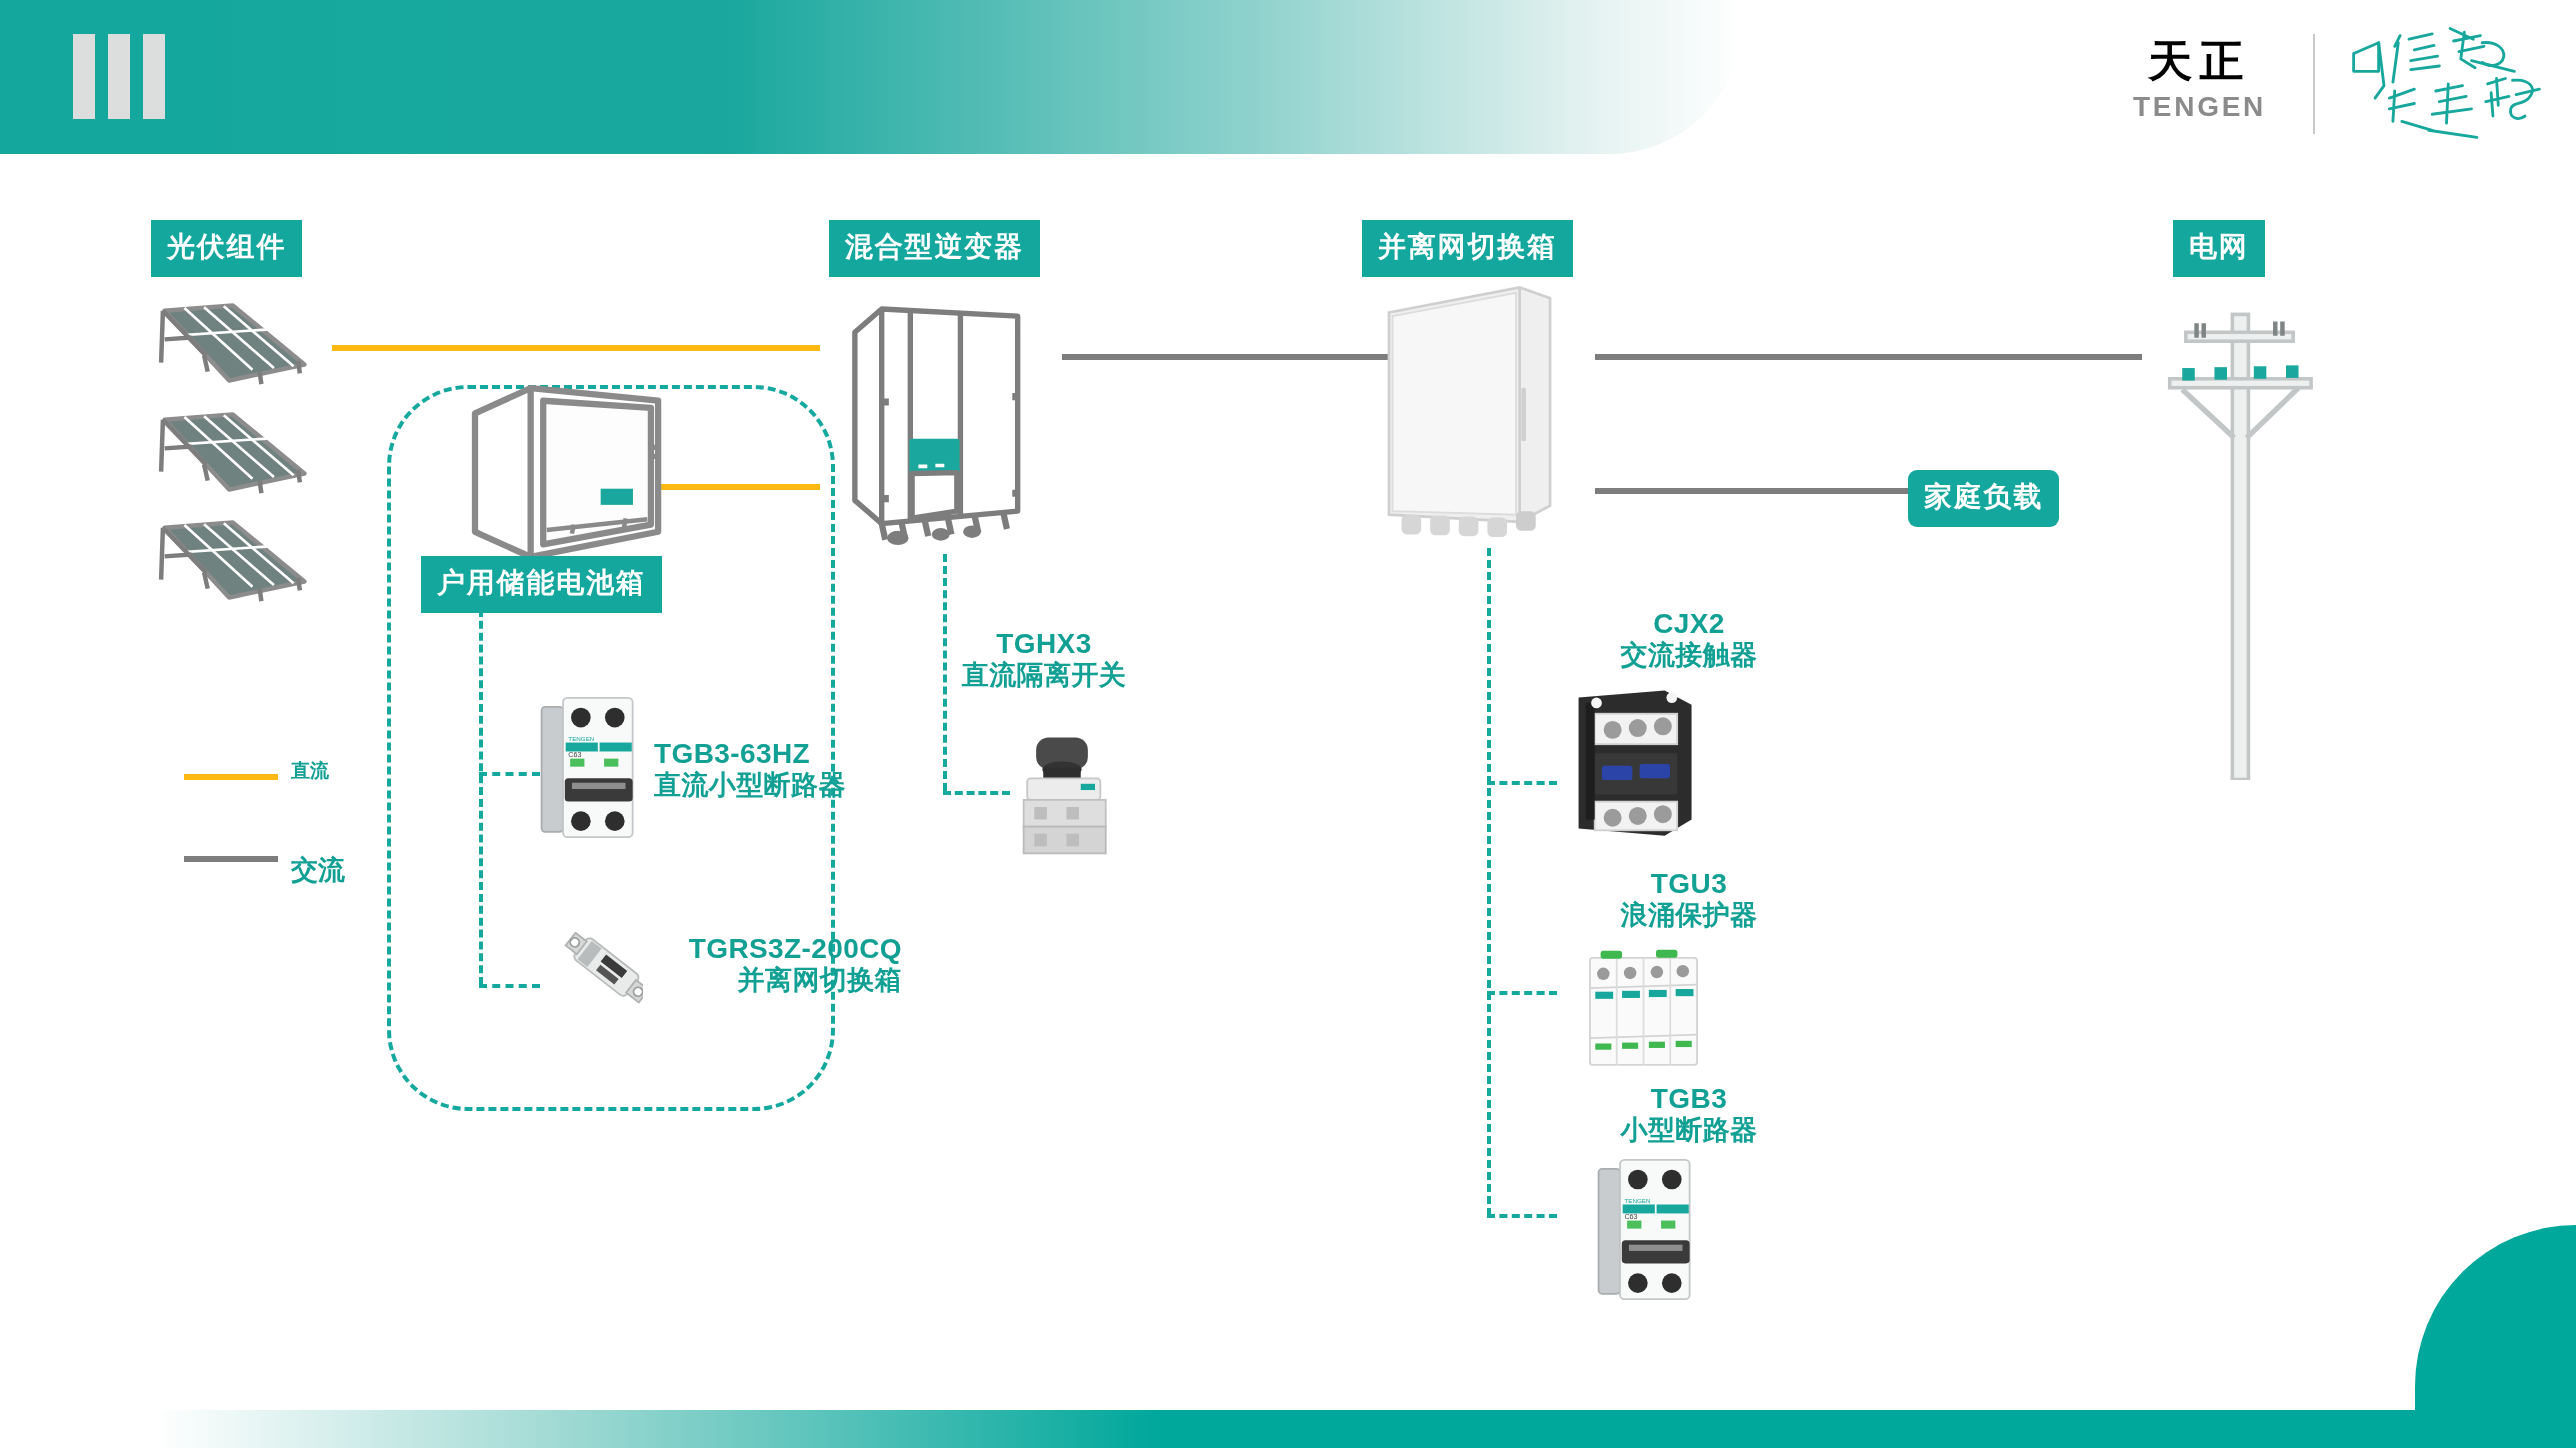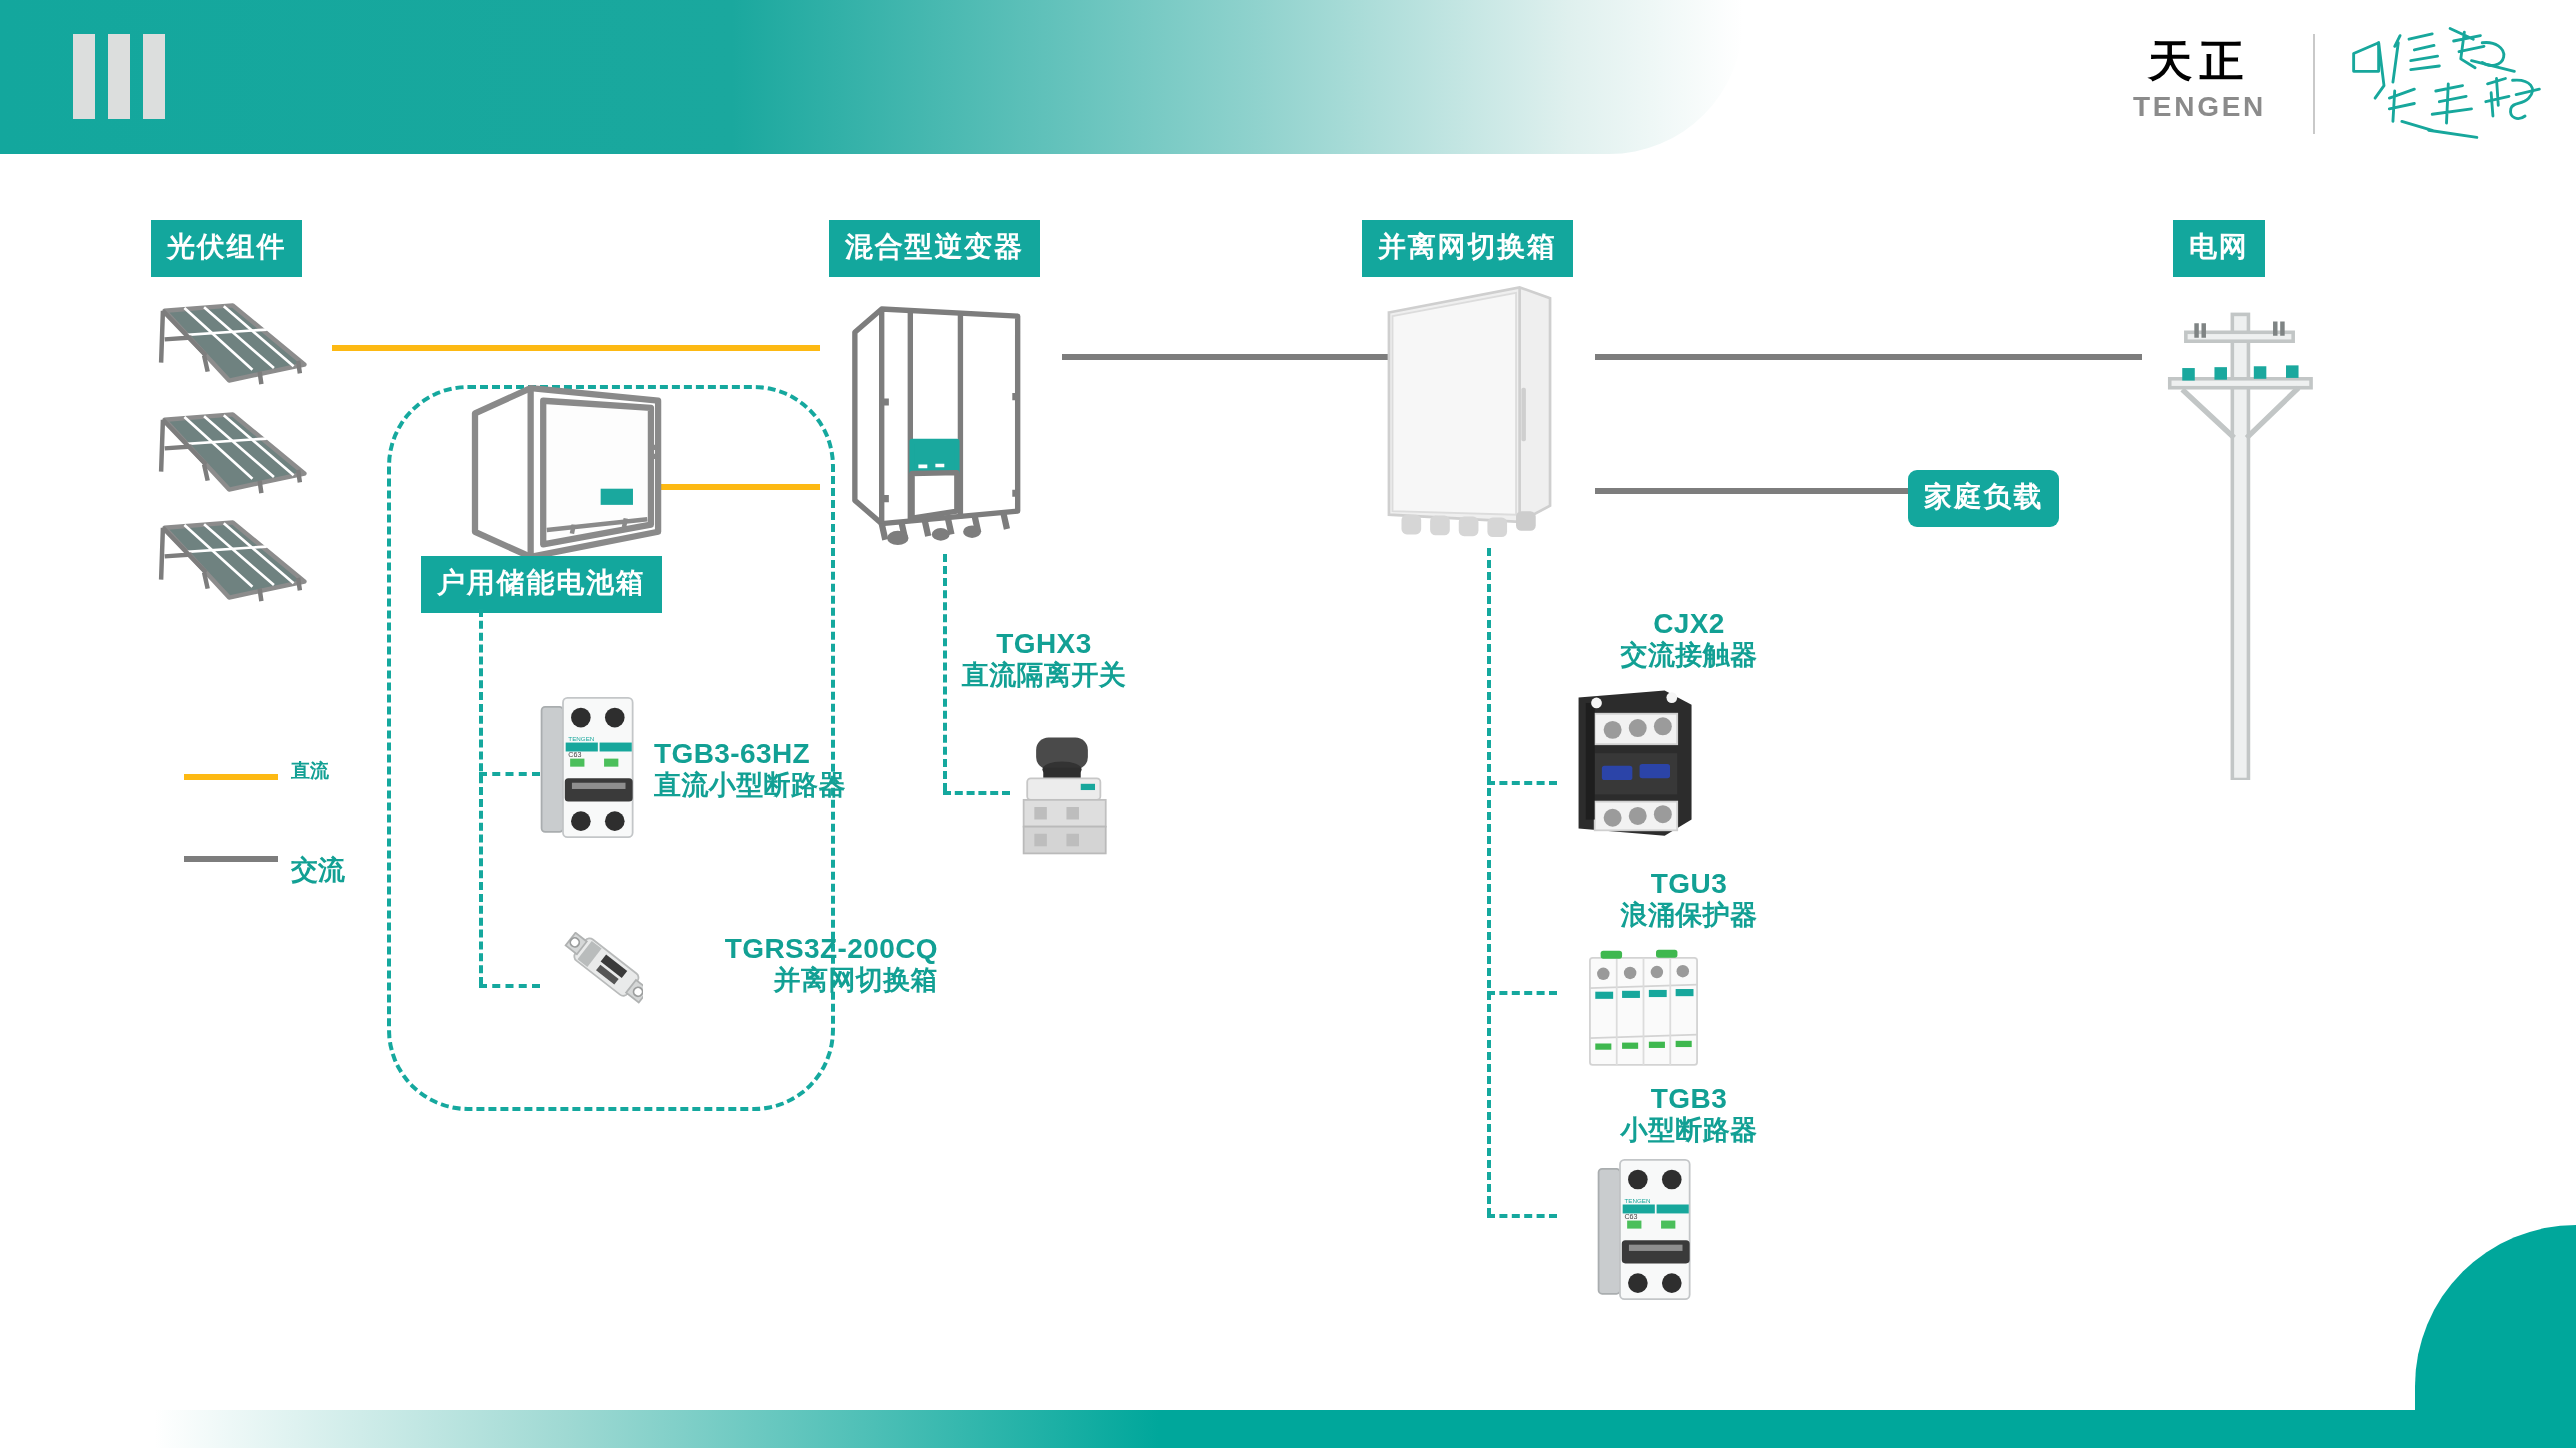--- a/index.html
+++ b/index.html
@@ -194,21 +194,21 @@
       <rect x="34" y="18" width="14" height="26" fill="#b9bcbc"></rect>
       <rect x="56" y="20" width="30" height="10" fill="#3a3a3a"></rect>
       <rect x="58" y="33" width="26" height="8" fill="#555"></rect>
       <path d="M14 22 L30 22 L30 40 L14 40 Z" fill="#d5d7d7" stroke="#b0b2b2" stroke-width="2"></path>
       <circle cx="20" cy="31" r="5" fill="#fff" stroke="#9b9d9d" stroke-width="2"></circle>
       <path d="M100 22 L118 22 L118 40 L100 40 Z" fill="#d5d7d7" stroke="#b0b2b2" stroke-width="2"></path>
       <circle cx="110" cy="31" r="5" fill="#fff" stroke="#9b9d9d" stroke-width="2"></circle>
     </g>
   </svg>
 </div>
-<div class="prodlabel" style="left:624px; top:932px; width:314px; text-align:right;">
+<div class="prodlabel" style="left:588px; top:932px; width:314px; text-align:right;">
   <div class="code">TGRS3Z-200CQ</div>
   <div class="desc">并离网切换箱</div>
 </div>
 
 <div class="tag" style="left:829px; top:220px;">混合型逆变器</div>
 <div style="position:absolute; left:842px; top:300px;">
   <svg width="193" height="246" viewBox="0 0 215 275" fill="none" stroke="#7d7d7d" stroke-width="6" stroke-linejoin="round">
     <path d="M14 36 L44 10 L196 18 L196 236 L44 250 L14 224 Z" fill="#ffffff"></path>
     <path d="M44 10 L44 250"></path>
     <path d="M76 13 L76 248 M132 16 L132 244"></path>

